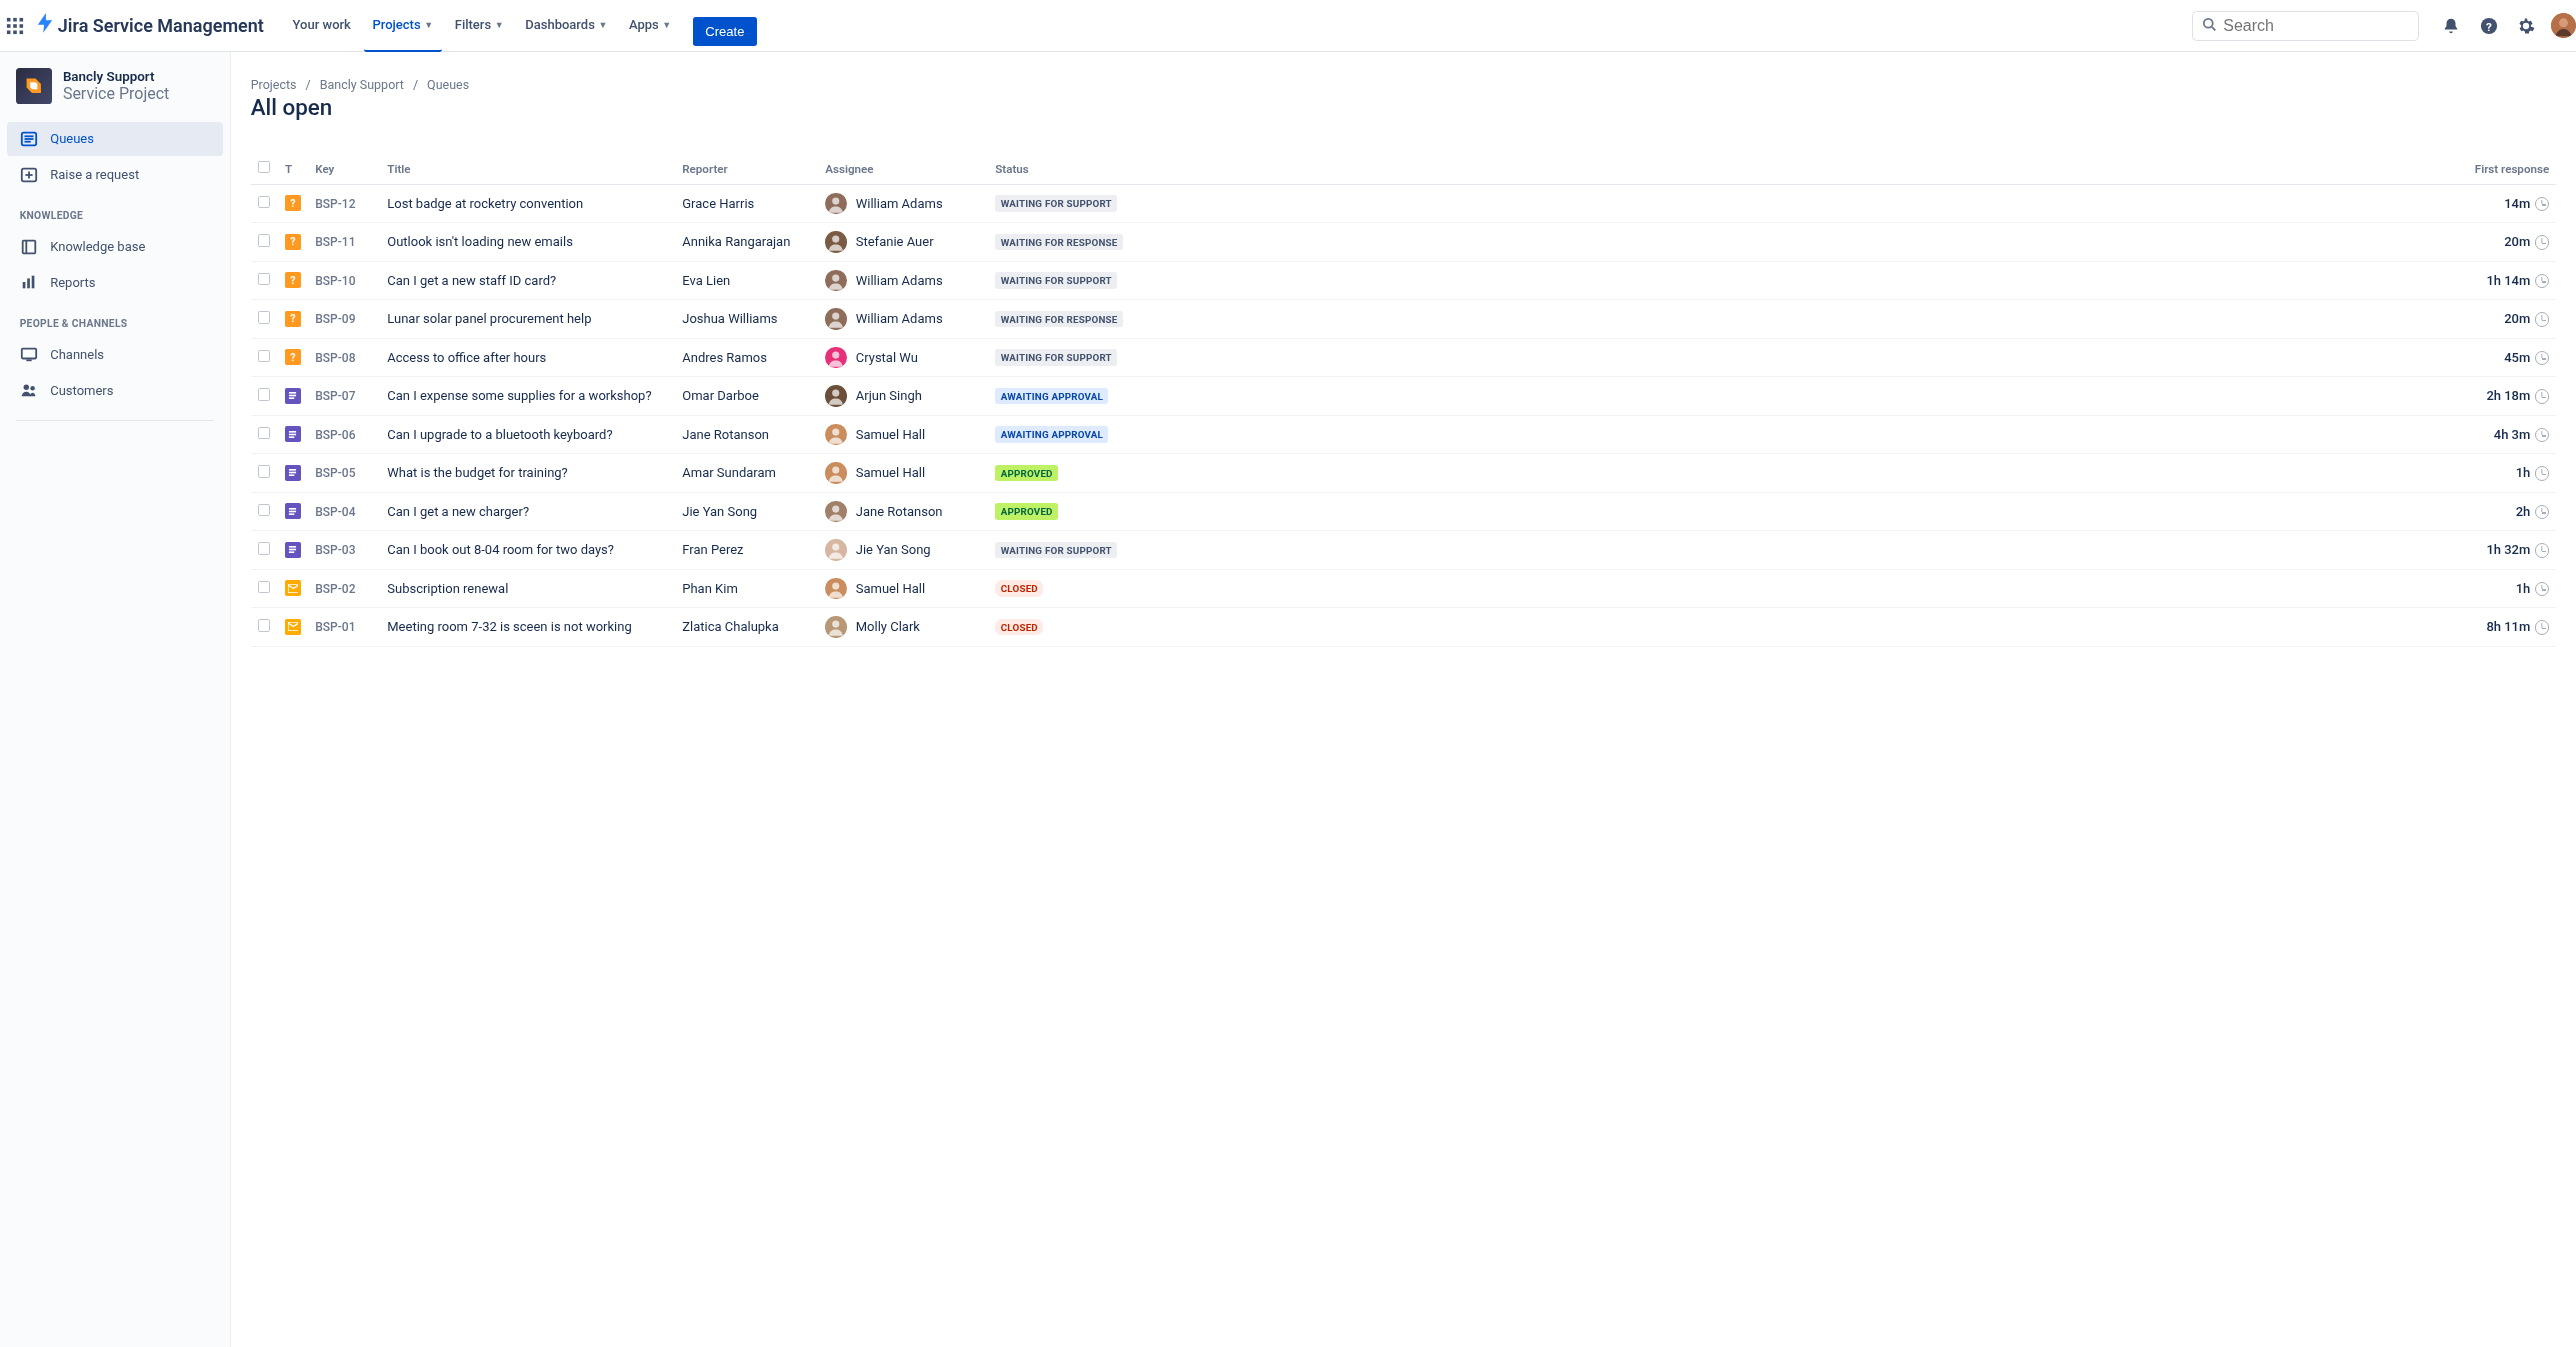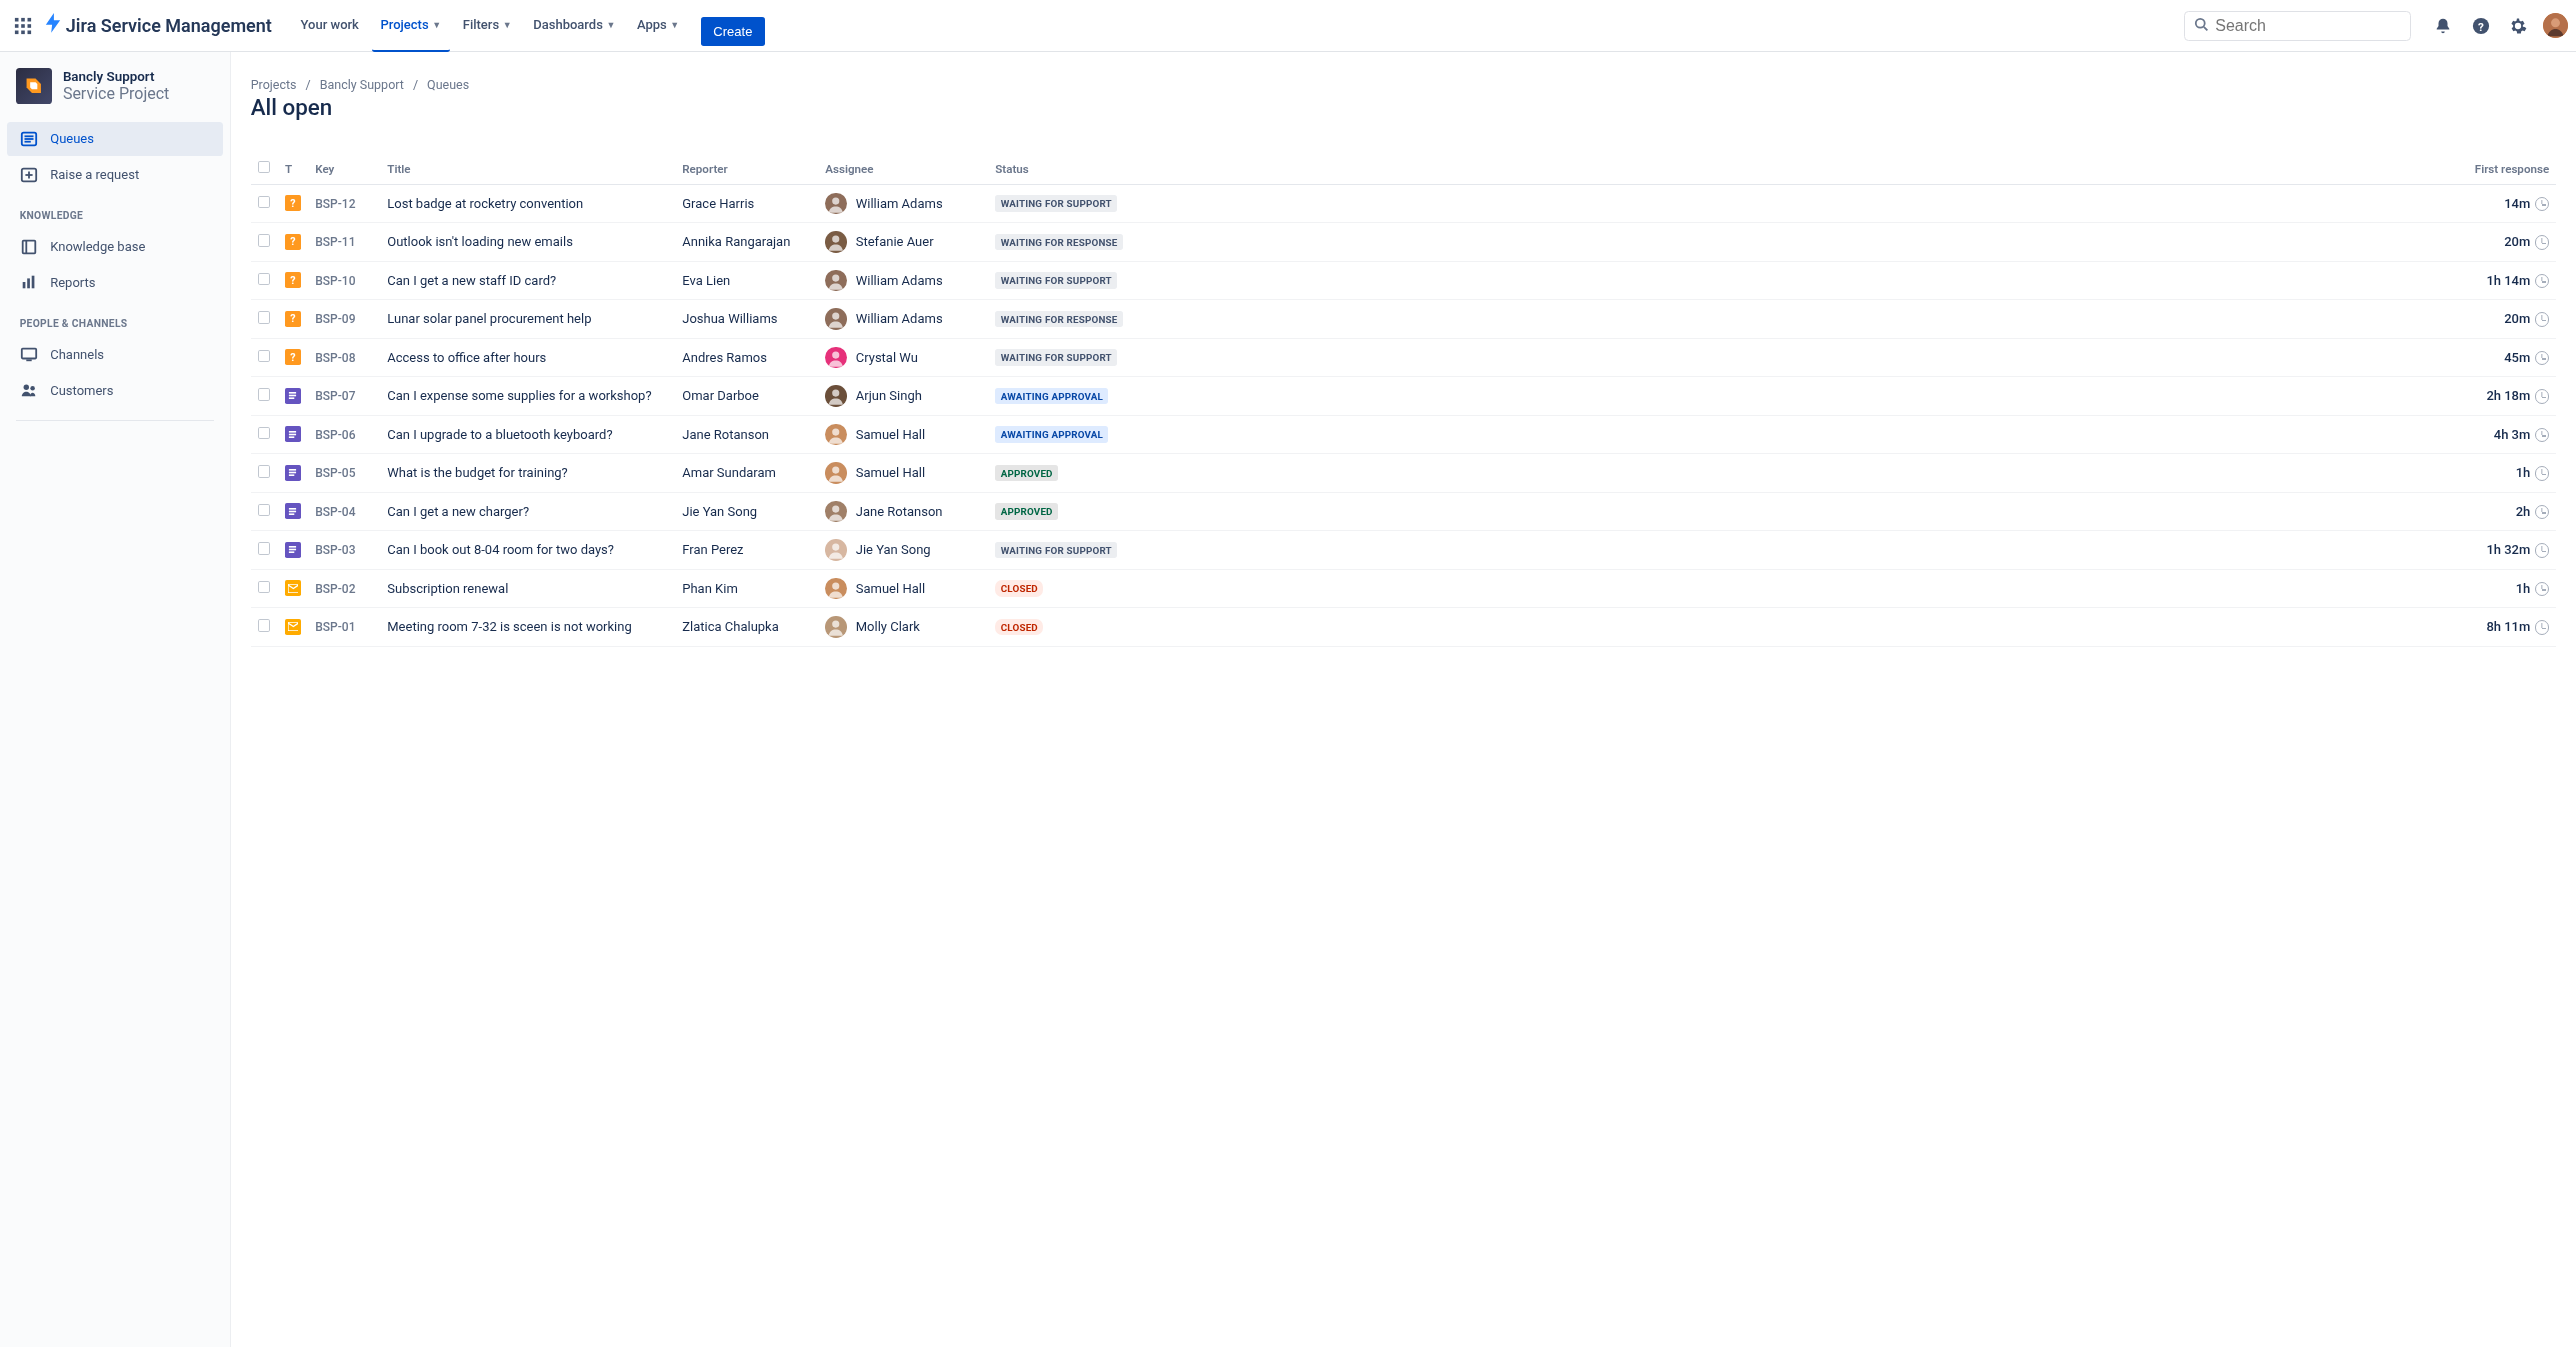--- a/index.html
+++ b/index.html
@@ -7,21 +7,21 @@
     font-family: -apple-system, BlinkMacSystemFont, "Segoe UI", Roboto, "Helvetica Neue", sans-serif;
     background: #fff;
     color: #172B4D;
     font-size: 12.5px;
   }
   .topbar {
     height: 52px;
     border-bottom: 0.9px solid #e1e4e8;
     display: flex;
     align-items: center;
-    padding: 0 8px;
+    padding: 0 0;
     gap: 7.2px;
   }
   .app-switcher {
     display: flex;
     align-items: center;
     justify-content: center;
     width: 29px;
     height: 29px;
     cursor: pointer;
     color: #42526E;
@@ -198,21 +198,21 @@
   .status-loz {
     display:inline-block;
     font-size:9.8px;
     font-weight:700;
     padding: 2.7px 5.4px;
     border-radius:2.7px;
     letter-spacing:0.2px;
   }
   .loz-default { background:#eceef1; color:#42526E;}
   .loz-blue { background:#DEEBFF; color:#0747A6;}
-  .loz-green { background:#e5e5e5; color:#006644;}
+  .loz-green { background:#bef264; color:#006644;}
   .loz-red { background:#FFEBE6; color:#BF2600;border-radius:7px;}
   .resp-cell {
     text-align:right;
     color:#172B4D;
     font-weight:500;
     white-space:nowrap;
   }
   .clock-ic {
     display:inline-flex;align-items:center;justify-content:center;
     width:14.3px;height:14.3px;border:1.4px solid #A5ADBA;border-radius:50%;

